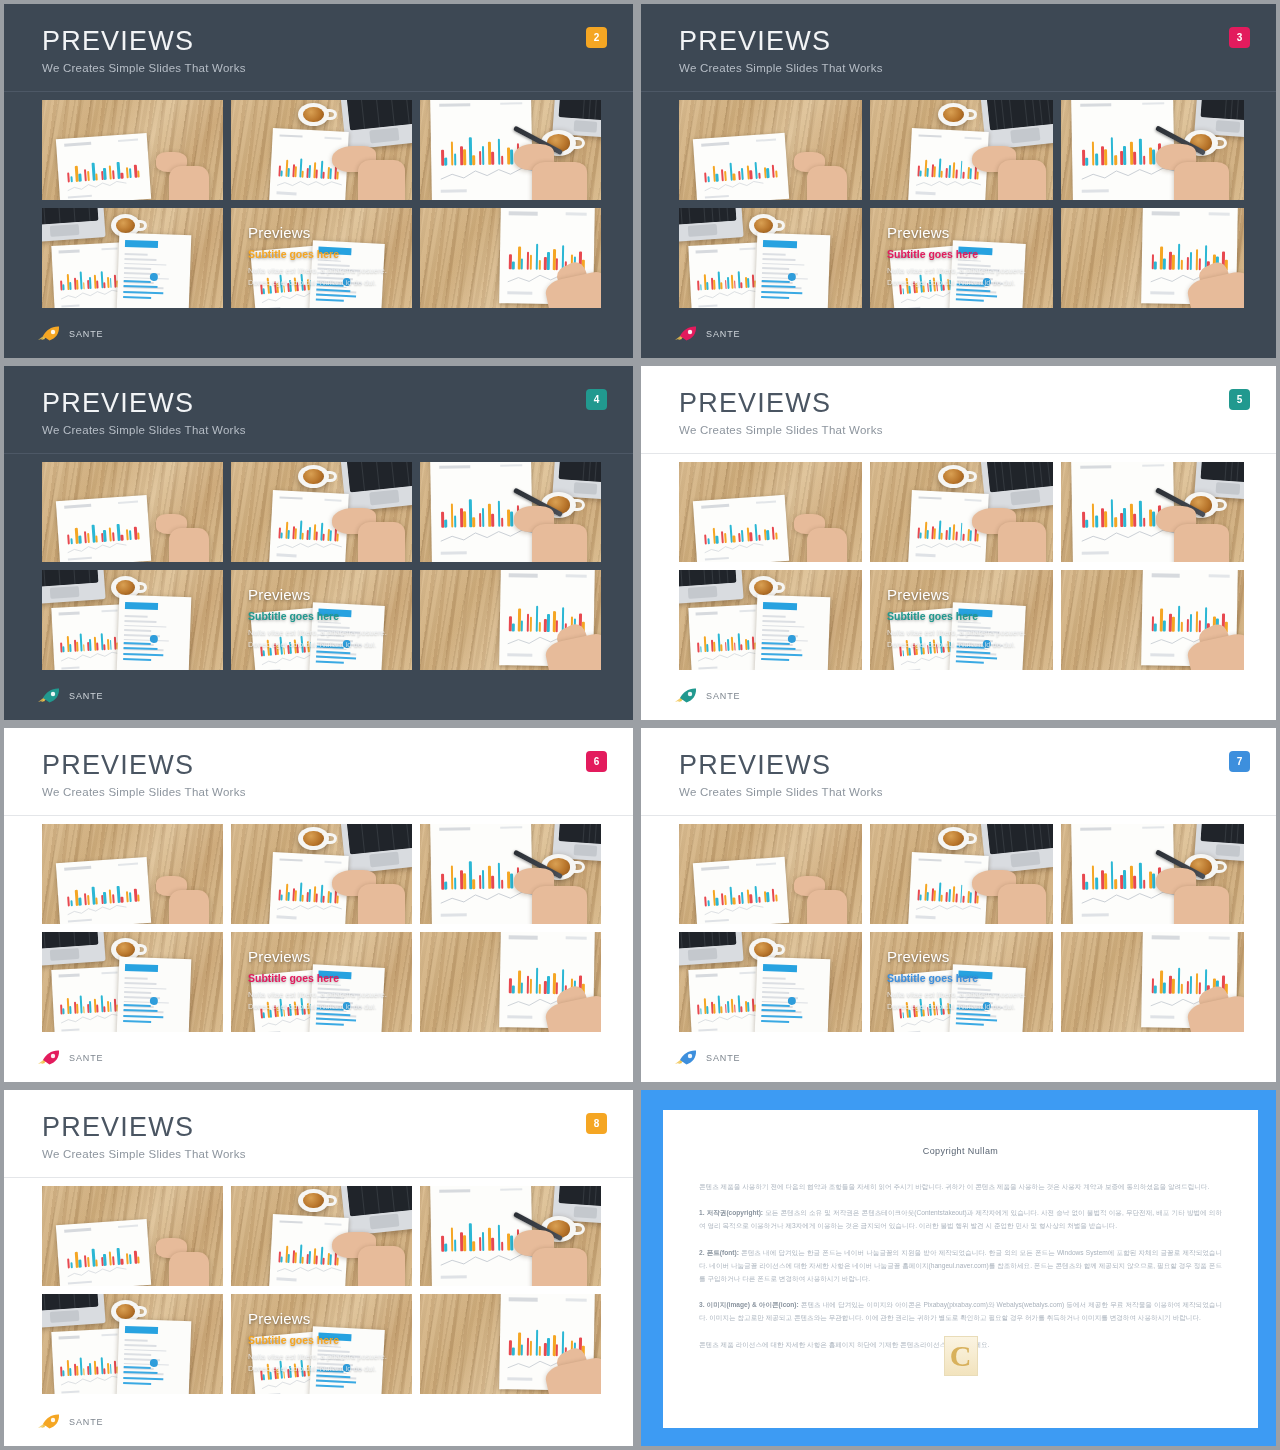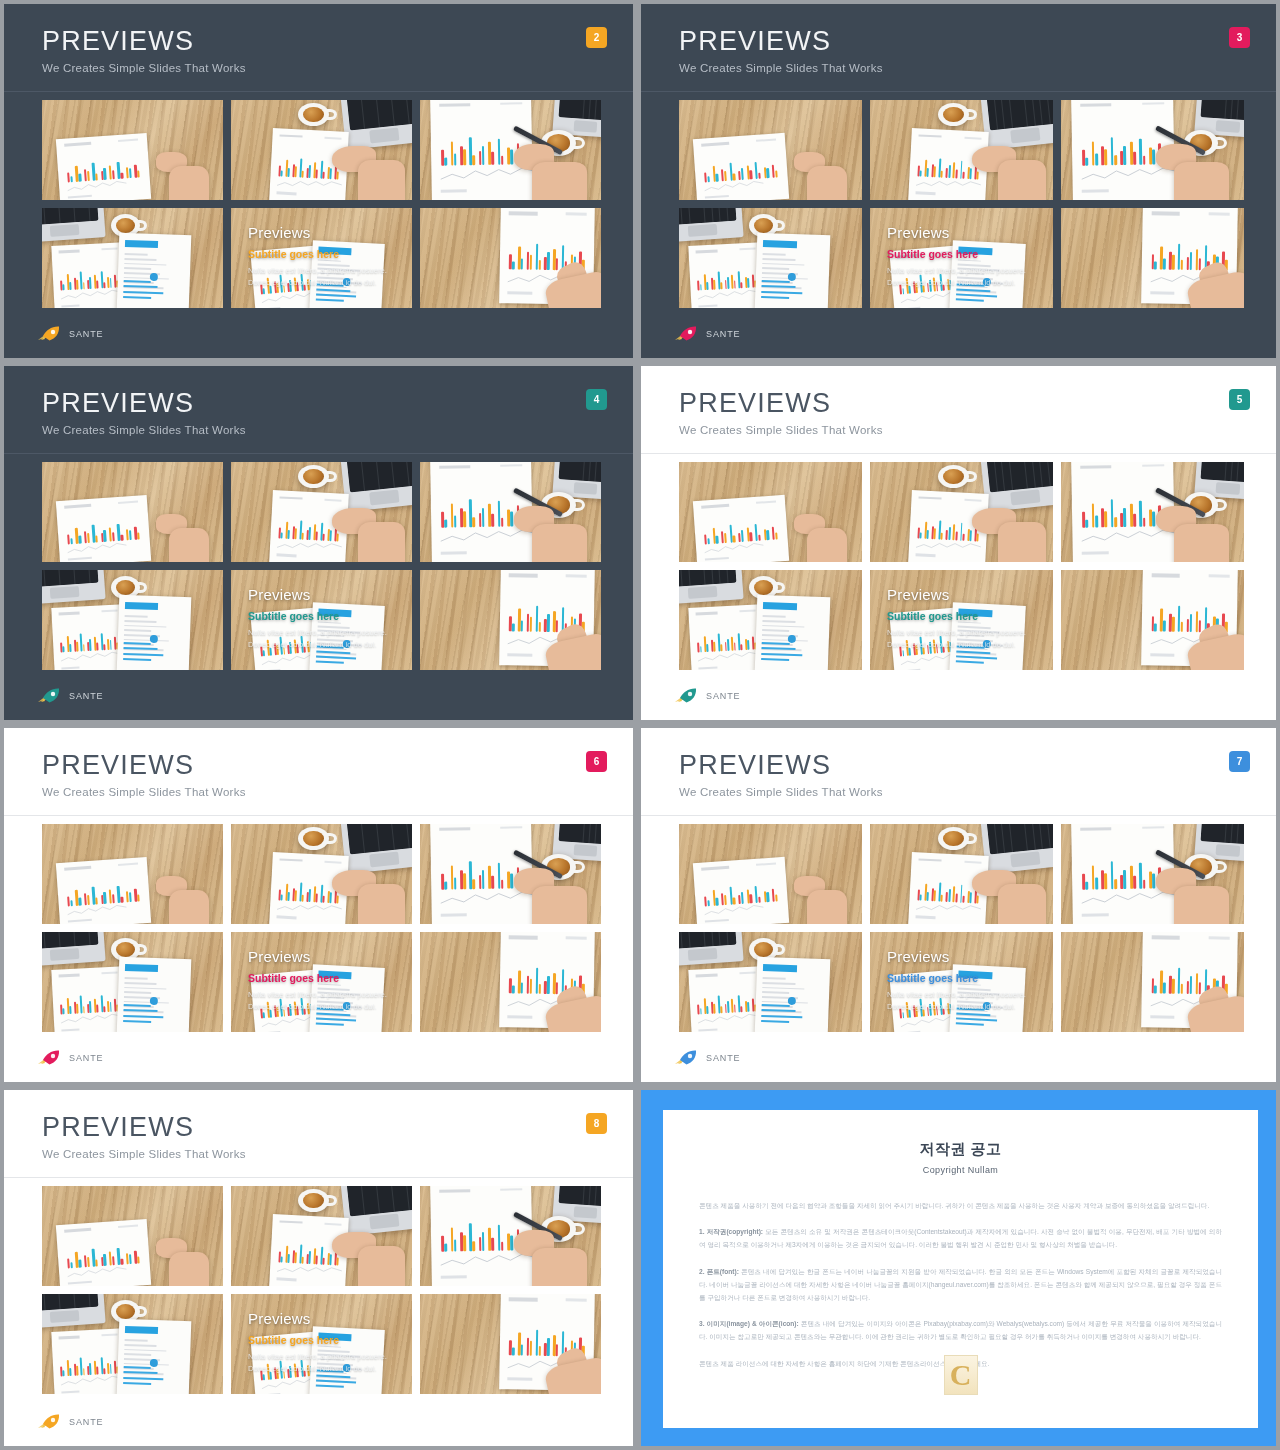--- a/index.html
+++ b/index.html
@@ -3027,21 +3027,20 @@
   <path d="M4 30 L20 18 L24 24 Z" fill="#f0c24a" opacity=".85"></path>
   <path d="M14 22 C20 10 32 2 46 3 C47 17 39 27 27 31 Z" fill="#f5a623"></path>
   <ellipse cx="34" cy="14" rx="4.4" ry="4.4" fill="#ffffff" opacity=".92"></ellipse>
   <path d="M16 24 L10 30 L18 28 Z" fill="#f0c24a"></path>
 </svg>
       <span class="logo-text">SANTE</span>
     </div>
   </div>
 <div class="slide copy-slide">
   <div class="copy-card">
-    <div class="copy-title">저작권 공고</div>
     <div class="copy-sub">Copyright Nullam</div>
     <div class="copy-body">
       <div class="copy-p">콘텐츠 제품을 사용하기 전에 다음의 협약과 조항들을 자세히 읽어 주시기 바랍니다. 귀하가 이 콘텐츠 제품을 사용하는 것은 사용자 계약과 보증에 동의하셨음을 알려드립니다.</div>
           <div class="copy-p"><b>1. 저작권(copyright):</b> 모든 콘텐츠의 소유 및 저작권은 콘텐츠테이크아웃(Contentstakeout)과 제작자에게 있습니다. 사전 승낙 없이 불법적 이용, 무단전재, 배포 기타 방법에 의하여 영리 목적으로 이용하거나 제3자에게 이용하는 것은 금지되어 있습니다. 이러한 불법 행위 발견 시 준엄한 민사 및 형사상의 처벌을 받습니다.</div>
           <div class="copy-p"><b>2. 폰트(font):</b> 콘텐츠 내에 담겨있는 한글 폰트는 네이버 나눔글꼴의 지원을 받아 제작되었습니다. 한글 외의 모든 폰트는 Windows System에 포함된 자체의 글꼴로 제작되었습니다. 네이버 나눔글꼴 라이선스에 대한 자세한 사항은 네이버 나눔글꼴 홈페이지(hangeul.naver.com)를 참조하세요. 폰트는 콘텐츠와 함께 제공되지 않으므로, 필요할 경우 정품 폰트를 구입하거나 다른 폰트로 변경하여 사용하시기 바랍니다.</div>
           <div class="copy-p"><b>3. 이미지(image) &amp; 아이콘(icon):</b> 콘텐츠 내에 담겨있는 이미지와 아이콘은 Pixabay(pixabay.com)와 Webalys(webalys.com) 등에서 제공한 무료 저작물을 이용하여 제작되었습니다. 이미지는 참고로만 제공되고 콘텐츠와는 무관합니다. 이에 관한 권리는 귀하가 별도로 확인하고 필요할 경우 허가를 취득하거나 이미지를 변경하여 사용하시기 바랍니다.</div>
           <div class="copy-p">콘텐츠 제품 라이선스에 대한 자세한 사항은 홈페이지 하단에 기재한 콘텐츠라이선스를 참조하세요.</div>
       <div class="watermark">C</div>
     </div>
   </div>

